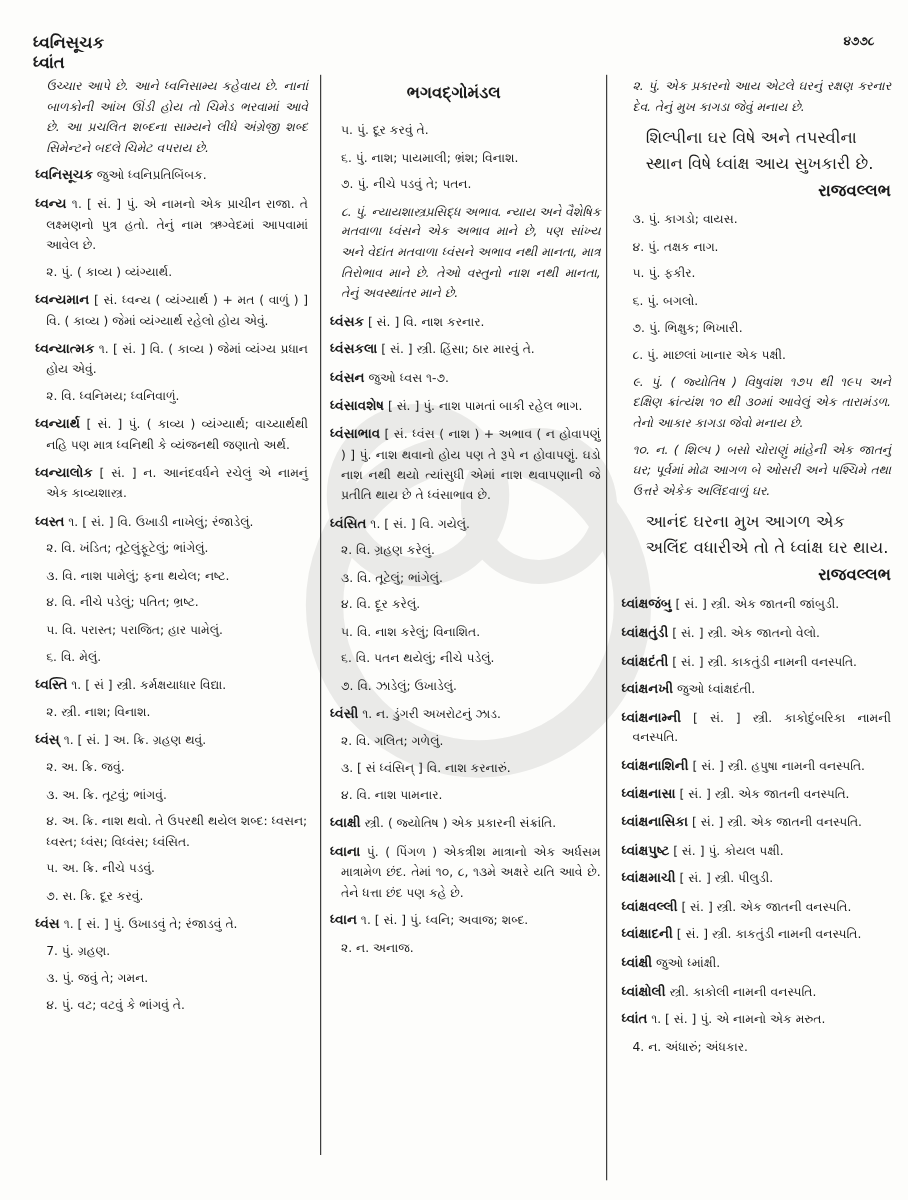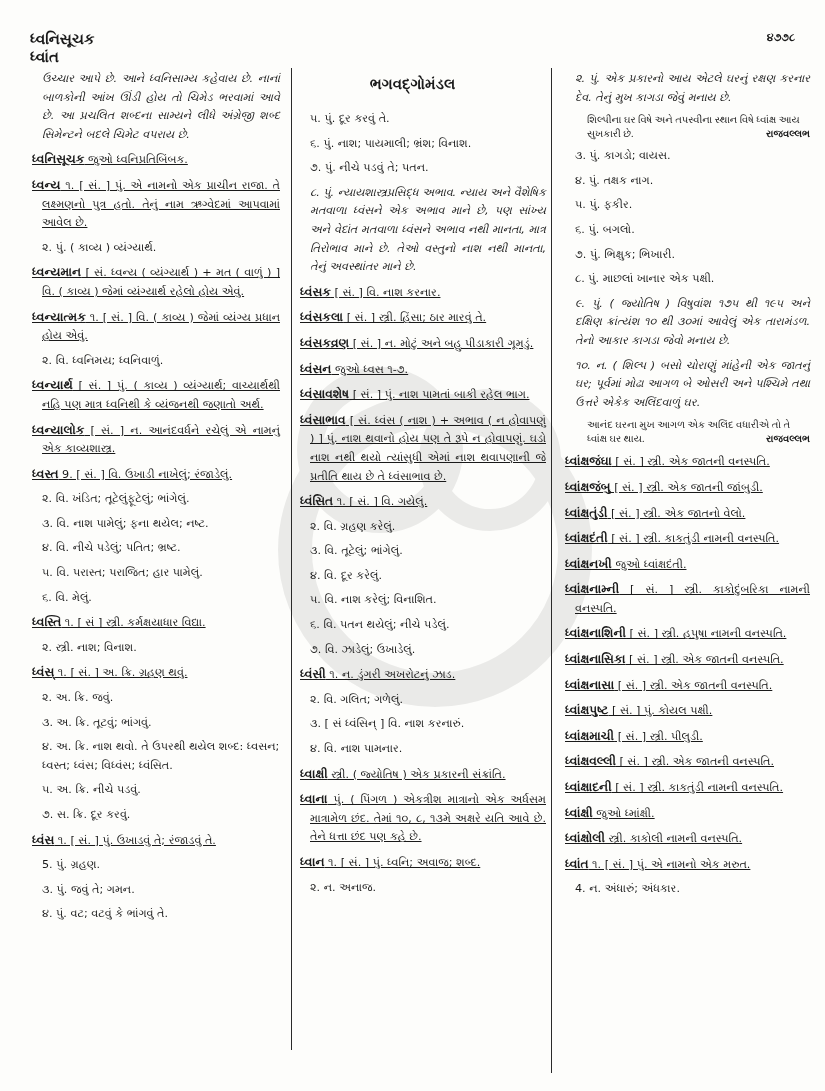--- a/index.html
+++ b/index.html
@@ -23,25 +23,25 @@
   .col {
     position: absolute; top: 70px; bottom: 20px;
     font-size: 11.2px; line-height: 18.6px;
   }
   .col1 { left: 32px; width: 248px; }
   .col2 { left: 300px; width: 246px; margin-top: 40px; }
   .col3 { left: 565px; width: 245px; }
   .divider { position: absolute; top: 68px; width: 1px; background: #2a2a2a; }
   .d1 { left: 291px; height: 982px; }
   .d2 { left: 551px; height: 1005px; }
-  .entry { margin: 0 0 6px 0; padding-left: 10px; text-indent: -10px; text-align: justify; text-decoration: underline; }
+  .entry { margin: 0 0 6px 0; padding-left: 10px; text-indent: -10px; text-align: justify; }
   .sub { margin: 0 0 6px 0; padding-left: 10px; text-indent: 0; }
   .cont { margin: 0 0 6px 0; padding-left: 10px; text-indent: 0; text-align: justify; font-style: italic; }
   .hw { font-weight: bold; font-size: 12.2px; }
-  .quote { margin: 0 0 6px 0; padding-left: 22px; font-size: 10px; line-height: 14px; font-family: Liberation Serif, serif; }
+  .quote { margin: 0 0 6px 0; padding-left: 22px; font-size: 15px; line-height: 24px; }
   .quote .src { float: right; font-weight: bold; }
   .quote::after { content: ""; display: block; clear: both; }
 </style>
 </head>
 <body>
 
 <svg class="watermark" viewBox="0 0 330 380">
   <circle cx="165" cy="220" r="140" fill="none" stroke="#000" stroke-width="34"></circle>
   <circle cx="110" cy="120" r="70" fill="none" stroke="#000" stroke-width="26"></circle>
   <circle cx="220" cy="130" r="60" fill="none" stroke="#000" stroke-width="22"></circle>
@@ -62,47 +62,46 @@
 <div class="col col1">
     <div class="cont">ઉચ્ચાર આપે છે. આને ધ્વનિસામ્ય કહેવાય છે. નાનાં બાળકોની આંખ ઊંડી હોય તો ચિમેડ ભરવામાં આવે છે. આ પ્રચલિત શબ્દના સામ્યને લીધે અંગ્રેજી શબ્દ સિમેન્ટને બદલે ચિમેટ વપરાય છે.</div>
     <div class="entry"><span class="hw">ધ્વનિસૂચક</span><span> જુઓ ધ્વનિપ્રતિબિંબક.</span></div>
     <div class="entry"><span class="hw">ધ્વન્ય</span><span> ૧. [ સં. ] પું. એ નામનો એક પ્રાચીન રાજા. તે લક્ષ્મણનો પુત્ર હતો. તેનું નામ ઋગ્વેદમાં આપવામાં આવેલ છે.</span></div>
     <div class="sub">૨. પું. ( કાવ્ય ) વ્યંગ્યાર્થ.</div>
     <div class="entry"><span class="hw">ધ્વન્યમાન</span><span> [ સં. ધ્વન્ય ( વ્યંગ્યાર્થ ) + મત ( વાળું ) ] વિ. ( કાવ્ય ) જેમાં વ્યંગ્યાર્થ રહેલો હોય એવું.</span></div>
     <div class="entry"><span class="hw">ધ્વન્યાત્મક</span><span> ૧. [ સં. ] વિ. ( કાવ્ય ) જેમાં વ્યંગ્ય પ્રધાન હોય એવું.</span></div>
     <div class="sub">૨. વિ. ધ્વનિમય; ધ્વનિવાળું.</div>
     <div class="entry"><span class="hw">ધ્વન્યાર્થ</span><span> [ સં. ] પું. ( કાવ્ય ) વ્યંગ્યાર્થ; વાચ્યાર્થથી નહિ પણ માત્ર ધ્વનિથી કે વ્યંજનથી જણાતો અર્થ.</span></div>
     <div class="entry"><span class="hw">ધ્વન્યાલોક</span><span> [ સં. ] ન. આનંદવર્ધને રચેલું એ નામનું એક કાવ્યશાસ્ત્ર.</span></div>
-    <div class="entry"><span class="hw">ધ્વસ્ત</span><span> 9. [ સં. ] વિ. ઉખાડી નાખેલું; રંજાડેલું.</span></div>
+    <div class="entry"><span class="hw">ધ્વસ્ત</span><span> ૧. [ સં. ] વિ. ઉખાડી નાખેલું; રંજાડેલું.</span></div>
     <div class="sub">૨. વિ. ખંડિત; તૂટેલુંફૂટેલું; ભાંગેલું.</div>
     <div class="sub">૩. વિ. નાશ પામેલું; ફના થયેલ; નષ્ટ.</div>
     <div class="sub">૪. વિ. નીચે પડેલું; પતિત; ભ્રષ્ટ.</div>
     <div class="sub">૫. વિ. પરાસ્ત; પરાજિત; હાર પામેલું.</div>
     <div class="sub">૬. વિ. મેલું.</div>
     <div class="entry"><span class="hw">ધ્વસ્તિ</span><span> ૧. [ સં ] સ્ત્રી. કર્મક્ષયાધાર વિદ્યા.</span></div>
     <div class="sub">૨. સ્ત્રી. નાશ; વિનાશ.</div>
     <div class="entry"><span class="hw">ધ્વંસ્</span><span> ૧. [ સં. ] અ. ક્રિ. ગ્રહણ થવું.</span></div>
     <div class="sub">૨. અ. ક્રિ. જવું.</div>
     <div class="sub">૩. અ. ક્રિ. તૂટવું; ભાંગવું.</div>
     <div class="sub">૪. અ. ક્રિ. નાશ થવો. તે ઉપરથી થયેલ શબ્દ: ધ્વસન; ધ્વસ્ત; ધ્વંસ; વિધ્વંસ; ધ્વંસિત.</div>
     <div class="sub">૫. અ. ક્રિ. નીચે પડવું.</div>
     <div class="sub">૭. સ. ક્રિ. દૂર કરવું.</div>
     <div class="entry"><span class="hw">ધ્વંસ</span><span> ૧. [ સં. ] પું. ઉખાડવું તે; રંજાડવું તે.</span></div>
-    <div class="sub">5. પું. ગ્રહણ.</div>
+    <div class="sub">7. પું. ગ્રહણ.</div>
     <div class="sub">૩. પું. જવું તે; ગમન.</div>
     <div class="sub">૪. પું. વટ; વટવું કે ભાંગવું તે.</div>
   </div>
 <div class="col col2">
     <div class="sub">૫. પું. દૂર કરવું તે.</div>
     <div class="sub">૬. પું. નાશ; પાયમાલી; ભ્રંશ; વિનાશ.</div>
     <div class="sub">૭. પું. નીચે પડવું તે; પતન.</div>
     <div class="cont">૮. પું. ન્યાયશાસ્ત્રપ્રસિદ્ધ અભાવ. ન્યાય અને વૈશેષિક મતવાળા ધ્વંસને એક અભાવ માને છે, પણ સાંખ્ય અને વેદાંત મતવાળા ધ્વંસને અભાવ નથી માનતા, માત્ર તિરોભાવ માને છે. તેઓ વસ્તુનો નાશ નથી માનતા, તેનું અવસ્થાંતર માને છે.</div>
     <div class="entry"><span class="hw">ધ્વંસક</span><span> [ સં. ] વિ. નાશ કરનાર.</span></div>
     <div class="entry"><span class="hw">ધ્વંસકલા</span><span> [ સં. ] સ્ત્રી. હિંસા; ઠાર મારવું તે.</span></div>
-    <div class="entry"><span class="hw">ધ્વંસકવ્રણ</span><span> [ સં. ] ન. મોટું અને બહુ પીડાકારી ગૂમડું.</span></div>
     <div class="entry"><span class="hw">ધ્વંસન</span><span> જુઓ ધ્વસ ૧-૭.</span></div>
     <div class="entry"><span class="hw">ધ્વંસાવશેષ</span><span> [ સં. ] પું. નાશ પામતાં બાકી રહેલ ભાગ.</span></div>
     <div class="entry"><span class="hw">ધ્વંસાભાવ</span><span> [ સં. ધ્વંસ ( નાશ ) + અભાવ ( ન હોવાપણું ) ] પું. નાશ થવાનો હોય પણ તે રૂપે ન હોવાપણું. ઘડો નાશ નથી થયો ત્યાંસુધી એમાં નાશ થવાપણાની જે પ્રતીતિ થાય છે તે ધ્વંસાભાવ છે.</span></div>
     <div class="entry"><span class="hw">ધ્વંસિત</span><span> ૧. [ સં. ] વિ. ગયેલું.</span></div>
     <div class="sub">૨. વિ. ગ્રહણ કરેલું.</div>
     <div class="sub">૩. વિ. તૂટેલું; ભાંગેલું.</div>
     <div class="sub">૪. વિ. દૂર કરેલું.</div>
     <div class="sub">૫. વિ. નાશ કરેલું; વિનાશિત.</div>
     <div class="sub">૬. વિ. પતન થયેલું; નીચે પડેલું.</div>
     <div class="sub">૭. વિ. ઝાડેલું; ઉખાડેલું.</div>
@@ -120,29 +119,28 @@
     <div class="quote"><span>શિલ્પીના ઘર વિષે અને તપસ્વીના સ્થાન વિષે ધ્વાંક્ષ આય સુખકારી છે.</span><span class="src">રાજવલ્લભ</span></div>
     <div class="sub">૩. પું. કાગડો; વાયસ.</div>
     <div class="sub">૪. પું. તક્ષક નાગ.</div>
     <div class="sub">૫. પું. ફકીર.</div>
     <div class="sub">૬. પું. બગલો.</div>
     <div class="sub">૭. પું. ભિક્ષુક; ભિખારી.</div>
     <div class="sub">૮. પું. માછલાં ખાનાર એક પક્ષી.</div>
     <div class="cont">૯. પું. ( જ્યોતિષ ) વિષુવાંશ ૧૭૫ થી ૧૯૫ અને દક્ષિણ ક્રાંત્યંશ ૧૦ થી ૩૦માં આવેલું એક તારામંડળ. તેનો આકાર કાગડા જેવો મનાય છે.</div>
     <div class="cont">૧૦. ન. ( શિલ્પ ) બસો ચોરાણું માંહેની એક જાતનું ઘર; પૂર્વમાં મોઢા આગળ બે ઓસરી અને પશ્ચિમે તથા ઉત્તરે એકેક અલિંદવાળું ઘર.</div>
     <div class="quote"><span>આનંદ ઘરના મુખ આગળ એક અલિંદ વધારીએ તો તે ધ્વાંક્ષ ઘર થાય.</span><span class="src">રાજવલ્લભ</span></div>
-    <div class="entry"><span class="hw">ધ્વાંક્ષજંઘા</span><span> [ સં. ] સ્ત્રી. એક જાતની વનસ્પતિ.</span></div>
     <div class="entry"><span class="hw">ધ્વાંક્ષજંબુ</span><span> [ સં. ] સ્ત્રી. એક જાતની જાંબુડી.</span></div>
     <div class="entry"><span class="hw">ધ્વાંક્ષતુંડી</span><span> [ સં. ] સ્ત્રી. એક જાતનો વેલો.</span></div>
     <div class="entry"><span class="hw">ધ્વાંક્ષદંતી</span><span> [ સં. ] સ્ત્રી. કાકતુંડી નામની વનસ્પતિ.</span></div>
     <div class="entry"><span class="hw">ધ્વાંક્ષનખી</span><span> જુઓ ધ્વાંક્ષદંતી.</span></div>
     <div class="entry"><span class="hw">ધ્વાંક્ષનામ્ની</span><span> [ સં. ] સ્ત્રી. કાકોદુંબરિકા નામની વનસ્પતિ.</span></div>
     <div class="entry"><span class="hw">ધ્વાંક્ષનાશિની</span><span> [ સં. ] સ્ત્રી. હપુષા નામની વનસ્પતિ.</span></div>
+    <div class="entry"><span class="hw">ધ્વાંક્ષનાસા</span><span> [ સં. ] સ્ત્રી. એક જાતની વનસ્પતિ.</span></div>
     <div class="entry"><span class="hw">ધ્વાંક્ષનાસિકા</span><span> [ સં. ] સ્ત્રી. એક જાતની વનસ્પતિ.</span></div>
-    <div class="entry"><span class="hw">ધ્વાંક્ષનાસા</span><span> [ સં. ] સ્ત્રી. એક જાતની વનસ્પતિ.</span></div>
     <div class="entry"><span class="hw">ધ્વાંક્ષપુષ્ટ</span><span> [ સં. ] પું. કોયલ પક્ષી.</span></div>
     <div class="entry"><span class="hw">ધ્વાંક્ષમાચી</span><span> [ સં. ] સ્ત્રી. પીલુડી.</span></div>
     <div class="entry"><span class="hw">ધ્વાંક્ષવલ્લી</span><span> [ સં. ] સ્ત્રી. એક જાતની વનસ્પતિ.</span></div>
     <div class="entry"><span class="hw">ધ્વાંક્ષાદની</span><span> [ સં. ] સ્ત્રી. કાકતુંડી નામની વનસ્પતિ.</span></div>
     <div class="entry"><span class="hw">ધ્વાંક્ષી</span><span> જુઓ ધ્માંક્ષી.</span></div>
     <div class="entry"><span class="hw">ધ્વાંક્ષોલી</span><span> સ્ત્રી. કાકોલી નામની વનસ્પતિ.</span></div>
     <div class="entry"><span class="hw">ધ્વાંત</span><span> ૧. [ સં. ] પું. એ નામનો એક મરુત.</span></div>
     <div class="sub">4. ન. અંધારું; અંધકાર.</div>
   </div>
 

